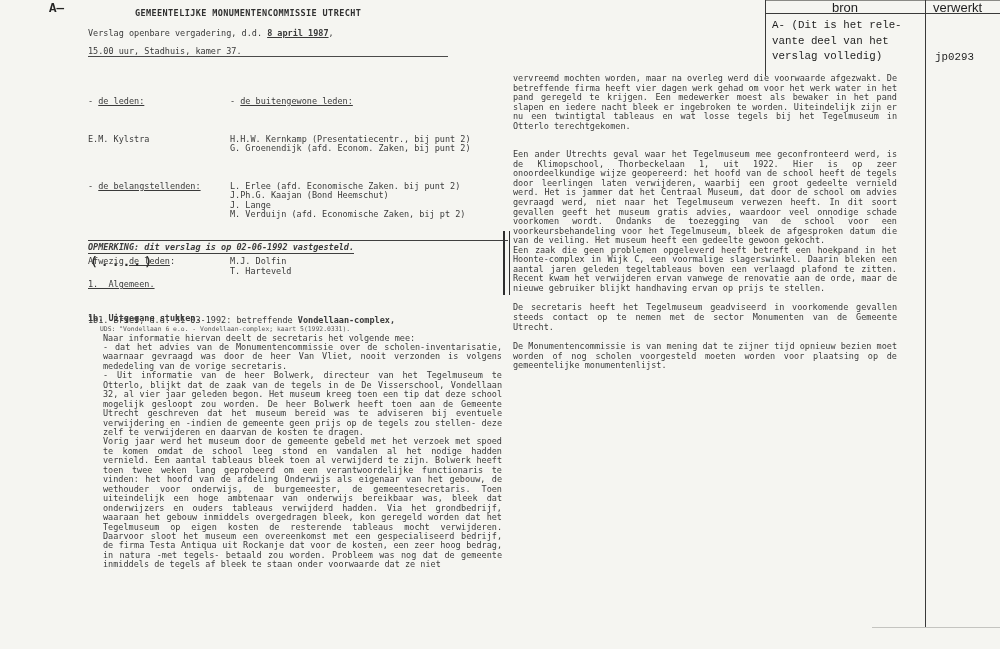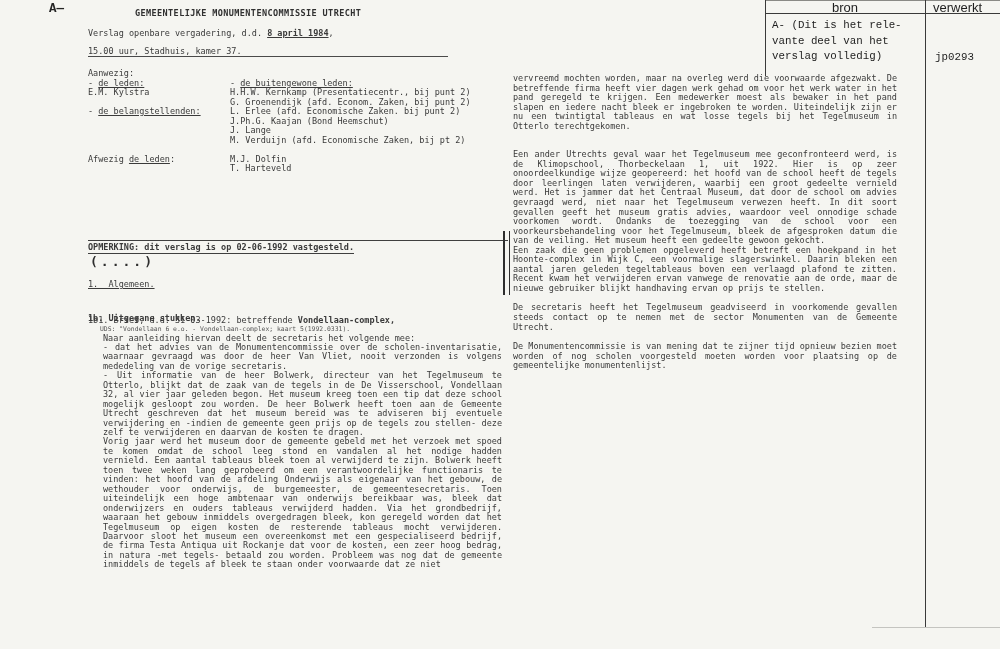--- a/index.html
+++ b/index.html
@@ -15,26 +15,26 @@
   .just{text-align:justify;}
   .pre{white-space:pre;}
   .preline{white-space:pre-line;}
 
   
   .org-title{font-weight:bold;letter-spacing:.4px;color:#303030;margin-left:47px;}
   .hrule{border-top:1.3px solid #4a4a4a;height:0;}
 
   
   .att-grid{display:grid;grid-template-columns:142px 1fr;}
-  .att-grid .cell{min-height:9.5px;}
+  .att-grid .cell{min-height:9.5px;margin-top:28px;}
   .spacer{height:9.5px;}
 
   
   .remark-block{border-top:1.1px solid #3f3f3f;padding-top:2px;}
-  .remark-text{font-weight:bold;border-bottom:1.1px solid #3f3f3f;padding-bottom:1px;}
+  .remark-text{font-weight:bold;font-style:italic;border-bottom:1.1px solid #3f3f3f;padding-bottom:1px;}
 
   .ellipsis-mark{font-size:13px;font-weight:bold;letter-spacing:3px;color:#2e2e2e;}
 
   
   .print{font-family:"Liberation Sans",sans-serif;font-size:13px;color:#1f1f1f;}
   .courier{font-family:"Liberation Mono",monospace;font-size:10.8px;color:#1e1e1e;}
   .vline{background:#3a3a3a;width:1.4px;}
   .hline{background:#3a3a3a;height:1.4px;}
   .faint{background:#c4c4c0;}
 
@@ -60,26 +60,25 @@
     <div class="abs faint" style="left:872px;top:627px;width:128px;height:1px;"></div>
     <div class="abs print" style="left:765px;top:0px;width:160px;text-align:center;">bron</div>
     <div class="abs print" style="left:933px;top:0px;">verwerkt</div>
     <div class="abs courier preline" style="left:772px;top:18px;line-height:15.5px;">A- (Dit is het rele-
 vante deel van het
 verslag volledig)</div>
     <div class="abs courier" style="left:935px;top:51px;">jp0293</div>
   </div>
 
   <div class="abs tw org-title" style="left:88px;top:9px;">GEMEENTELIJKE MONUMENTENCOMMISSIE UTRECHT</div>
-  <div class="abs tw" style="left:88px;top:29px;"><span>Verslag openbare vergadering, d.d. </span><span class="u b">8 april 1984</span><span>,</span></div>
+  <div class="abs tw" style="left:88px;top:29px;"><span>Verslag openbare vergadering, d.d. </span><span class="u b">8 april 1987</span><span>,</span></div>
   <div class="abs tw" style="left:88px;top:38.5px;margin-top:8px;">15.00 uur, Stadhuis, kamer 37.</div>
   <div class="abs hrule" style="left:88px;top:56px;width:360px;"></div>
 
   <div class="abs tw" style="left:88px;top:69px;width:430px;">
-    <div>Aanwezig:</div>
     <div class="att-grid">
       <div class="cell"><span>- </span><span class="u">de leden:</span></div>
       <div class="cell"><span>- </span><span class="u">de buitengewone leden:</span></div>
       <div class="cell">
         <div>E.M. Kylstra</div>
       </div>
       <div class="cell">
         <div>H.H.W. Kernkamp (Presentatiecentr., bij punt 2)</div>
         <div>G. Groenendijk (afd. Econom. Zaken, bij punt 2)</div>
       </div>
@@ -106,21 +105,21 @@
   </div>
   <div class="abs ellipsis-mark" style="left:90px;top:254px;">(....)</div>
 
   <div class="abs tw" style="left:88px;top:280px;"><span class="u pre">1.  Algemeen.</span></div>
 
   <div class="abs tw b" style="left:88px;top:314px;">1b. Uitgegane stukken.</div>
   <div class="abs tw" style="left:88px;top:315.5px;"><span>1b1. </span><span>Brief, d.d. 31-03-1992: betreffende </span><span class="b">Vondellaan-complex,</span></div>
   <div class="abs small" style="left:100px;top:325.5px;">UDS: "Vondellaan 6 e.o. - Vondellaan-complex; kaart 5(1992.0331).</div>
 
   <div class="abs tw just" style="left:103px;top:333.5px;width:407px;line-height:9.45px;">
-    <p class="rp">Naar aanleiding hiervan deelt de secretaris het volgende mee:</p>
+    <p class="rp">Naar informatie hiervan deelt de secretaris het volgende mee:</p>
     <p class="rp">- dat het advies van de Monumentencommissie over de scholen-inventarisatie, waarnaar gevraagd was door de heer Van Vliet, nooit verzonden is volgens mededeling van de vorige secretaris.</p>
     <p class="rp">- Uit informatie van de heer Bolwerk, directeur van het Tegelmuseum te Otterlo, blijkt dat de zaak van de tegels in de De Visserschool, Vondellaan 32, al vier jaar geleden begon. Het museum kreeg toen een tip dat deze school mogelijk gesloopt zou worden. De heer Bolwerk heeft toen aan de Gemeente Utrecht geschreven dat het museum bereid was te adviseren bij eventuele verwijdering en -indien de gemeente geen prijs op de tegels zou stellen- deze zelf te verwijderen en daarvan de kosten te dragen.</p>
     <p class="rp">Vorig jaar werd het museum door de gemeente gebeld met het verzoek met spoed te komen omdat de school leeg stond en vandalen al het nodige hadden vernield. Een aantal tableaus bleek toen al verwijderd te zijn.  Bolwerk heeft toen twee weken lang geprobeerd om een verantwoordelijke functionaris te vinden: het hoofd van de afdeling Onderwijs als eigenaar van het gebouw, de wethouder voor onderwijs, de burgemeester, de gemeentesecretaris. Toen uiteindelijk een hoge ambtenaar van onderwijs bereikbaar was, bleek dat onderwijzers en ouders tableaus verwijderd hadden. Via het grondbedrijf, waaraan het gebouw inmiddels overgedragen bleek, kon geregeld worden dat het Tegelmuseum op eigen kosten de resterende tableaus mocht verwijderen. Daarvoor sloot het museum een overeenkomst met een gespecialiseerd bedrijf, de firma Testa Antiqua uit Rockanje dat voor de kosten, een zeer hoog bedrag, in natura -met tegels- betaald zou worden. Probleem was nog dat de gemeente inmiddels de tegels af bleek te staan onder voorwaarde dat ze niet</p>
   </div>
 
   <div class="abs" style="left:503px;top:231px;width:8px;height:64px;">
     <div class="mark-line" style="left:0;"></div>
     <div class="mark-line" style="left:5.5px;"></div>
   </div>
 

